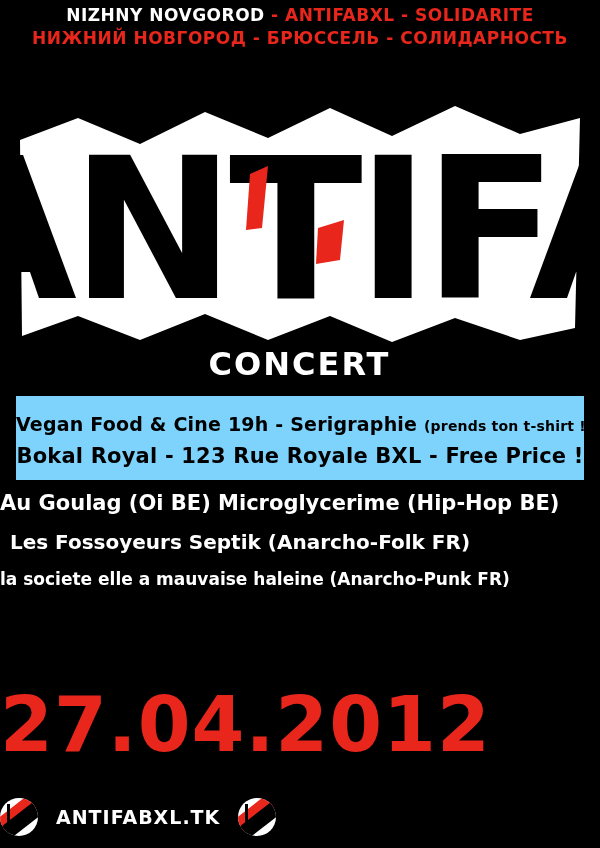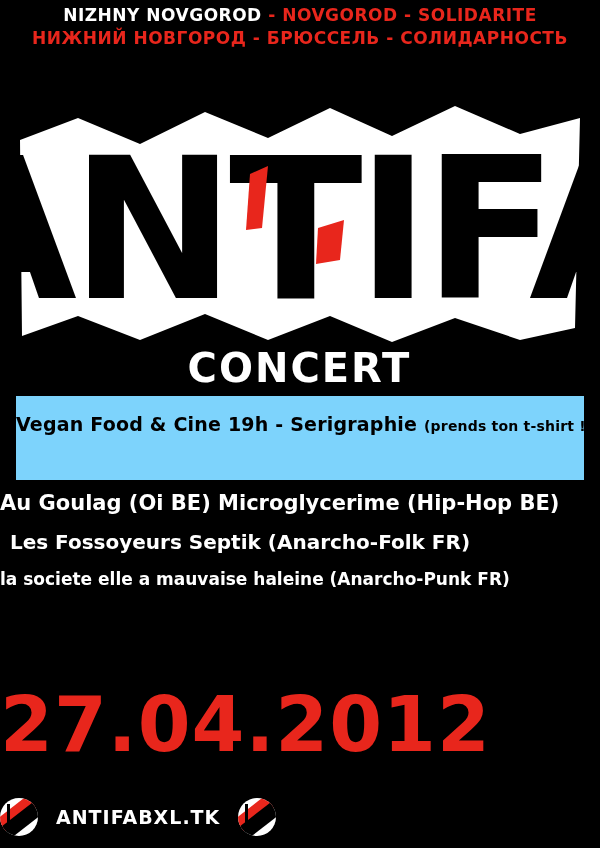--- a/index.html
+++ b/index.html
@@ -48,21 +48,21 @@
   
   .concert {
     position: absolute;
     top: 345px;
     left: 0;
     width: 599px;
     text-align: center;
     color: #ffffff;
     font-family: "DejaVu Sans", sans-serif;
     font-weight: bold;
-    font-size: 40px;
+    font-size: 32px;
     letter-spacing: 2px;
     text-shadow: 3px 3px 0 #000;
   }
 
   
   .red-band {
     position: absolute;
     top: 396px;
     left: 16px;
     width: 568px;
@@ -170,21 +170,21 @@
     transform: rotate(0deg);
   }
 </style>
 </head>
 <body>
 
 <div class="poster">
 
   <div class="header">
     <div class="header-line">
-      <span class="w">NIZHNY NOVGOROD</span><span class="r"> - </span><span class="r">NOVGOROD</span><span class="r"> - </span><span class="r">SOLIDARITE</span>
+      <span class="w">NIZHNY NOVGOROD</span><span class="r"> - </span><span class="r">ANTIFABXL</span><span class="r"> - </span><span class="r">SOLIDARITE</span>
     </div>
     <div class="header-line">
       <span class="r">НИЖНИЙ НОВГОРОД - БРЮССЕЛЬ - СОЛИДАРНОСТЬ</span>
     </div>
   </div>
 
   <div class="antifa-wrap">
     <svg width="600" height="270" viewBox="0 0 600 270" xmlns="http://www.w3.org/2000/svg" aria-hidden="true">
 
       <polygon points="20,62 78,40 140,66 205,34 268,60 330,30 392,58 455,28 520,56 580,40 575,250 520,262 455,240 392,264 330,238 268,262 205,236 140,262 78,238 22,258" fill="#ffffff"></polygon>
@@ -198,20 +198,21 @@
     </svg>
   </div>
 
   <div class="concert">CONCERT</div>
 
   <div class="red-band">
     <div class="band-line band-line-1">
       <span>Vegan Food &amp; Cine 19h - Serigraphie</span>
       <span class="small-note">(prends ton t-shirt !)</span>
     </div>
+    <div class="band-line band-line-2">Bokal Royal - 123 Rue Royale BXL - Free Price !</div>
   </div>
 
   <div class="bands">
     <div class="band-row r1">Au Goulag (Oi BE)   Microglycerime (Hip-Hop BE)</div>
     <div class="band-row r3">Les Fossoyeurs Septik (Anarcho-Folk FR)</div>
     <div class="band-row r4">la societe elle a mauvaise haleine (Anarcho-Punk FR)</div>
   </div>
 
   <div class="date">27.04.2012</div>
 

